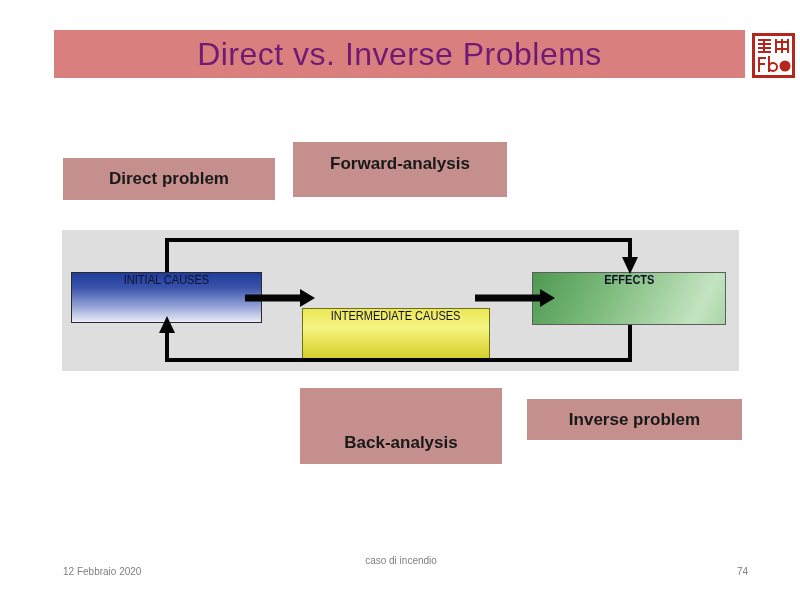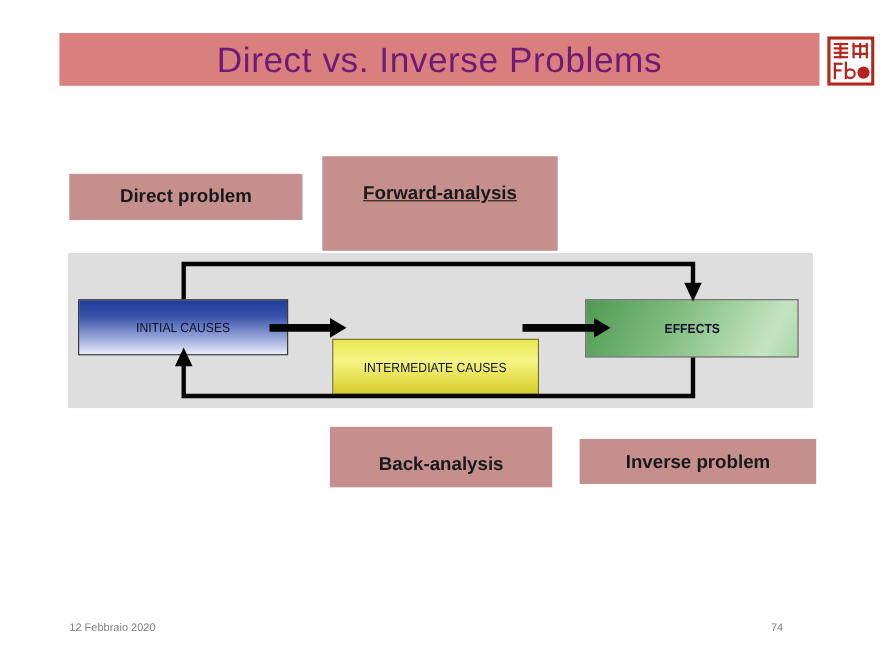--- a/index.html
+++ b/index.html
@@ -23,28 +23,28 @@
   }
   .seal{left:752px; top:33px; width:43px; height:45px;}
 
   
   .plabel{
     background:var(--labelbox);
     display:flex; align-items:center; justify-content:center;
     font-size:17px; font-weight:bold; color:#191919;
   }
   .lbl-direct{left:63px; top:158px; width:212px; height:42px;text-align:center;}
-  .lbl-forward{left:293px; top:142px; width:214px; height:86px; align-items:flex-start; padding-top:24px;text-decoration:underline;}
-  .lbl-back{left:300px; top:388px; width:202px; height:55px; align-items:flex-end; padding-bottom:11px;}
+  .lbl-forward{left:293px; top:142px; width:214px; height:55px; align-items:flex-start; padding-top:12px;}
+  .lbl-back{left:300px; top:388px; width:202px; height:76px; align-items:flex-end; padding-bottom:11px;}
   .lbl-inverse{left:527px; top:399px; width:215px; height:41px;}
 
   
   .panel{left:62px; top:230px; width:677px; height:141px; background:var(--panel);}
   .fbox{
-    display:flex; align-items:center; justify-content:center;
+    display:flex; align-items:flex-start; justify-content:center;
     font-size:12px; color:#10102a;
   }
   .fbox span{display:inline-block; transform:scaleX(0.92); white-space:nowrap;}
   .box-initial{
     left:71px; top:272px; width:191px; height:51px;
     background:linear-gradient(to bottom,#1f3c9c 0%,#3a53aa 30%,#93a2d6 68%,#e9ecf7 100%);
     border:1px solid #2a2a2a;
   }
   .box-intermediate{
     left:302px; top:272px; width:188px; height:51px;
@@ -57,21 +57,21 @@
     background:linear-gradient(118deg,#4e9a52 0%,#7fbc7e 40%,#c4e4c1 85%,#a9d4a6 100%);
     border:1px solid #5d5d5d;
     font-weight:bold;
   }
   .arrow-layer{left:0; top:0; width:800px; height:600px; pointer-events:none;}
 
   
   .footer{font-size:10px; color:var(--footer);}
   .f-date{left:63px; top:566px;}
   .f-center{left:240px; top:554px; width:322px; text-align:center; line-height:14px;}
-  .f-page{left:682px; top:566px; width:30px; text-align:right;}
+  .f-page{left:718px; top:566px; width:30px; text-align:right;}
 </style>
 </head>
 <body>
 
 <div class="abs title-bar">
   <span>Direct vs. Inverse Problems</span>
 </div>
 
 <div class="abs seal">
   <svg width="43" height="45" viewBox="0 0 43 45">
@@ -140,14 +140,15 @@
   </g>
 
   <g>
     <polyline points="630,325 630,360 167,360 167,331" fill="none" stroke="#050505" stroke-width="4"></polyline>
     <polygon points="159,333 175,333 167,316" fill="#050505"></polygon>
   </g>
 </svg>
 
 <div class="abs footer f-date">12 Febbraio 2020</div>
 <div class="abs footer f-center">
+  <div>caso di incendio</div>
 </div>
 <div class="abs footer f-page">74</div>
 
 </body></html>

